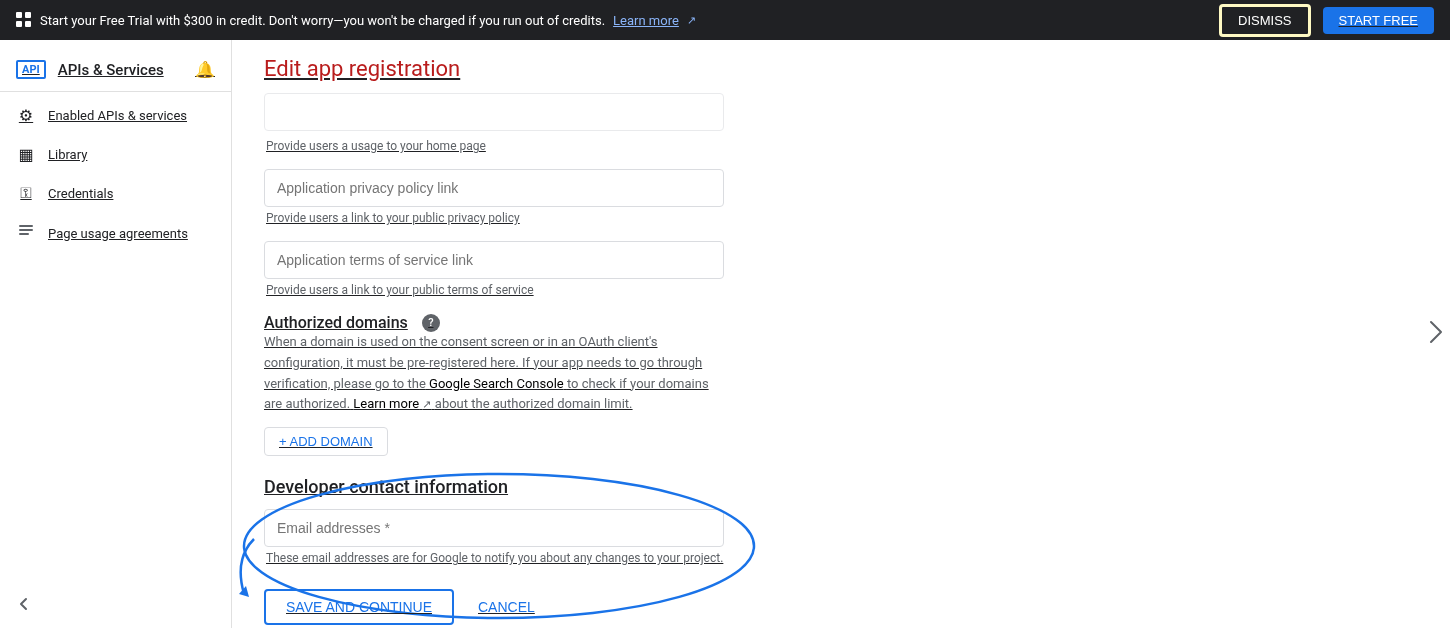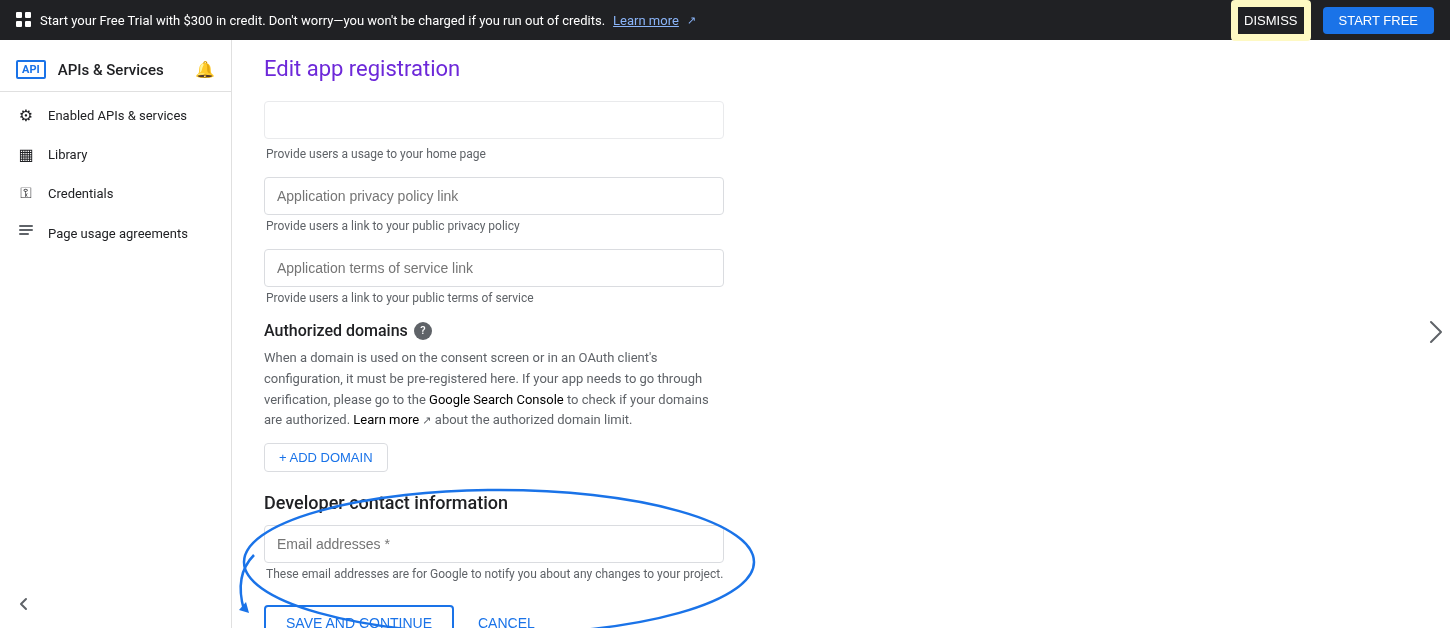--- a/index.html
+++ b/index.html
@@ -15,22 +15,22 @@
       padding: 0 16px;
       height: 40px;
       font-size: 13px;
     }
     .top-banner-left { display: flex; align-items: center; gap: 8px; }
     .top-banner-right { display: flex; align-items: center; gap: 12px; }
     .banner-learn-more { color: #8ab4f8; text-decoration: underline; cursor: pointer; }
     .btn-dismiss {
       background: transparent;
       color: #fff;
-      border: 7px solid #fef9c3;
-      padding: 6px 6px;
+      border: 3px solid #fef9c3;
+      padding: 6px 16px;
       border-radius: 4px;
       cursor: pointer;
       font-size: 13px;
       font-weight: 500;
     }
     .btn-start-free {
       background: #1a73e8;
       color: #fff;
       border: none;
       padding: 6px 16px;
@@ -112,22 +112,22 @@
       padding: 0;
       position: relative;
     }
     .content-inner {
       padding: 16px 32px 32px 32px;
       max-width: 900px;
     }
     .page-title {
       font-size: 22px;
       font-weight: 400;
-      color: #6d28d9;
-      margin-bottom: 20px;
+      color: #b91c1c;
+      margin-bottom: 12px;
     }
 
     
     .form-section { margin-bottom: 16px; }
     .input-field {
       width: 460px;
       border: 1px solid #dadce0;
       border-radius: 4px;
       padding: 10px 12px;
       font-size: 14px;
@@ -140,24 +140,23 @@
       color: #5f6368;
       margin-top: 4px;
       padding-left: 2px;
     }
 
     
     .section-heading {
       font-size: 16px;
       font-weight: 500;
       color: #202124;
-      margin-bottom: 8px;
-      display: flex;
-      align-items: center;
-      gap: 6px;
+      display: flex;
+      align-items: center;
+      gap: 14px;
     }
     .help-icon {
       width: 18px;
       height: 18px;
       border-radius: 50%;
       background: #5f6368;
       color: #fff;
       font-size: 11px;
       display: inline-flex;
       align-items: center;
@@ -271,21 +270,21 @@
       transform: translateY(-50%);
       cursor: pointer;
       color: #5f6368;
       font-size: 18px;
       padding: 8px 4px;
     }
   </style>
 </head>
 <body>
 
-<div style="width:1450px; height:628px; overflow:hidden; position:relative;">
+<div style="width:1450px; height:628px; overflow:hidden; position:relative;text-decoration:underline;">
 
   <div class="top-banner">
     <div class="top-banner-left">
 
       <span style="font-size:18px; display:grid; grid-template-columns:1fr 1fr; gap:2px; width:16px; height:16px;">
         <span style="background:#fff; width:6px; height:6px; border-radius:1px;"></span>
         <span style="background:#fff; width:6px; height:6px; border-radius:1px;"></span>
         <span style="background:#fff; width:6px; height:6px; border-radius:1px;"></span>
         <span style="background:#fff; width:6px; height:6px; border-radius:1px;"></span>
       </span>

